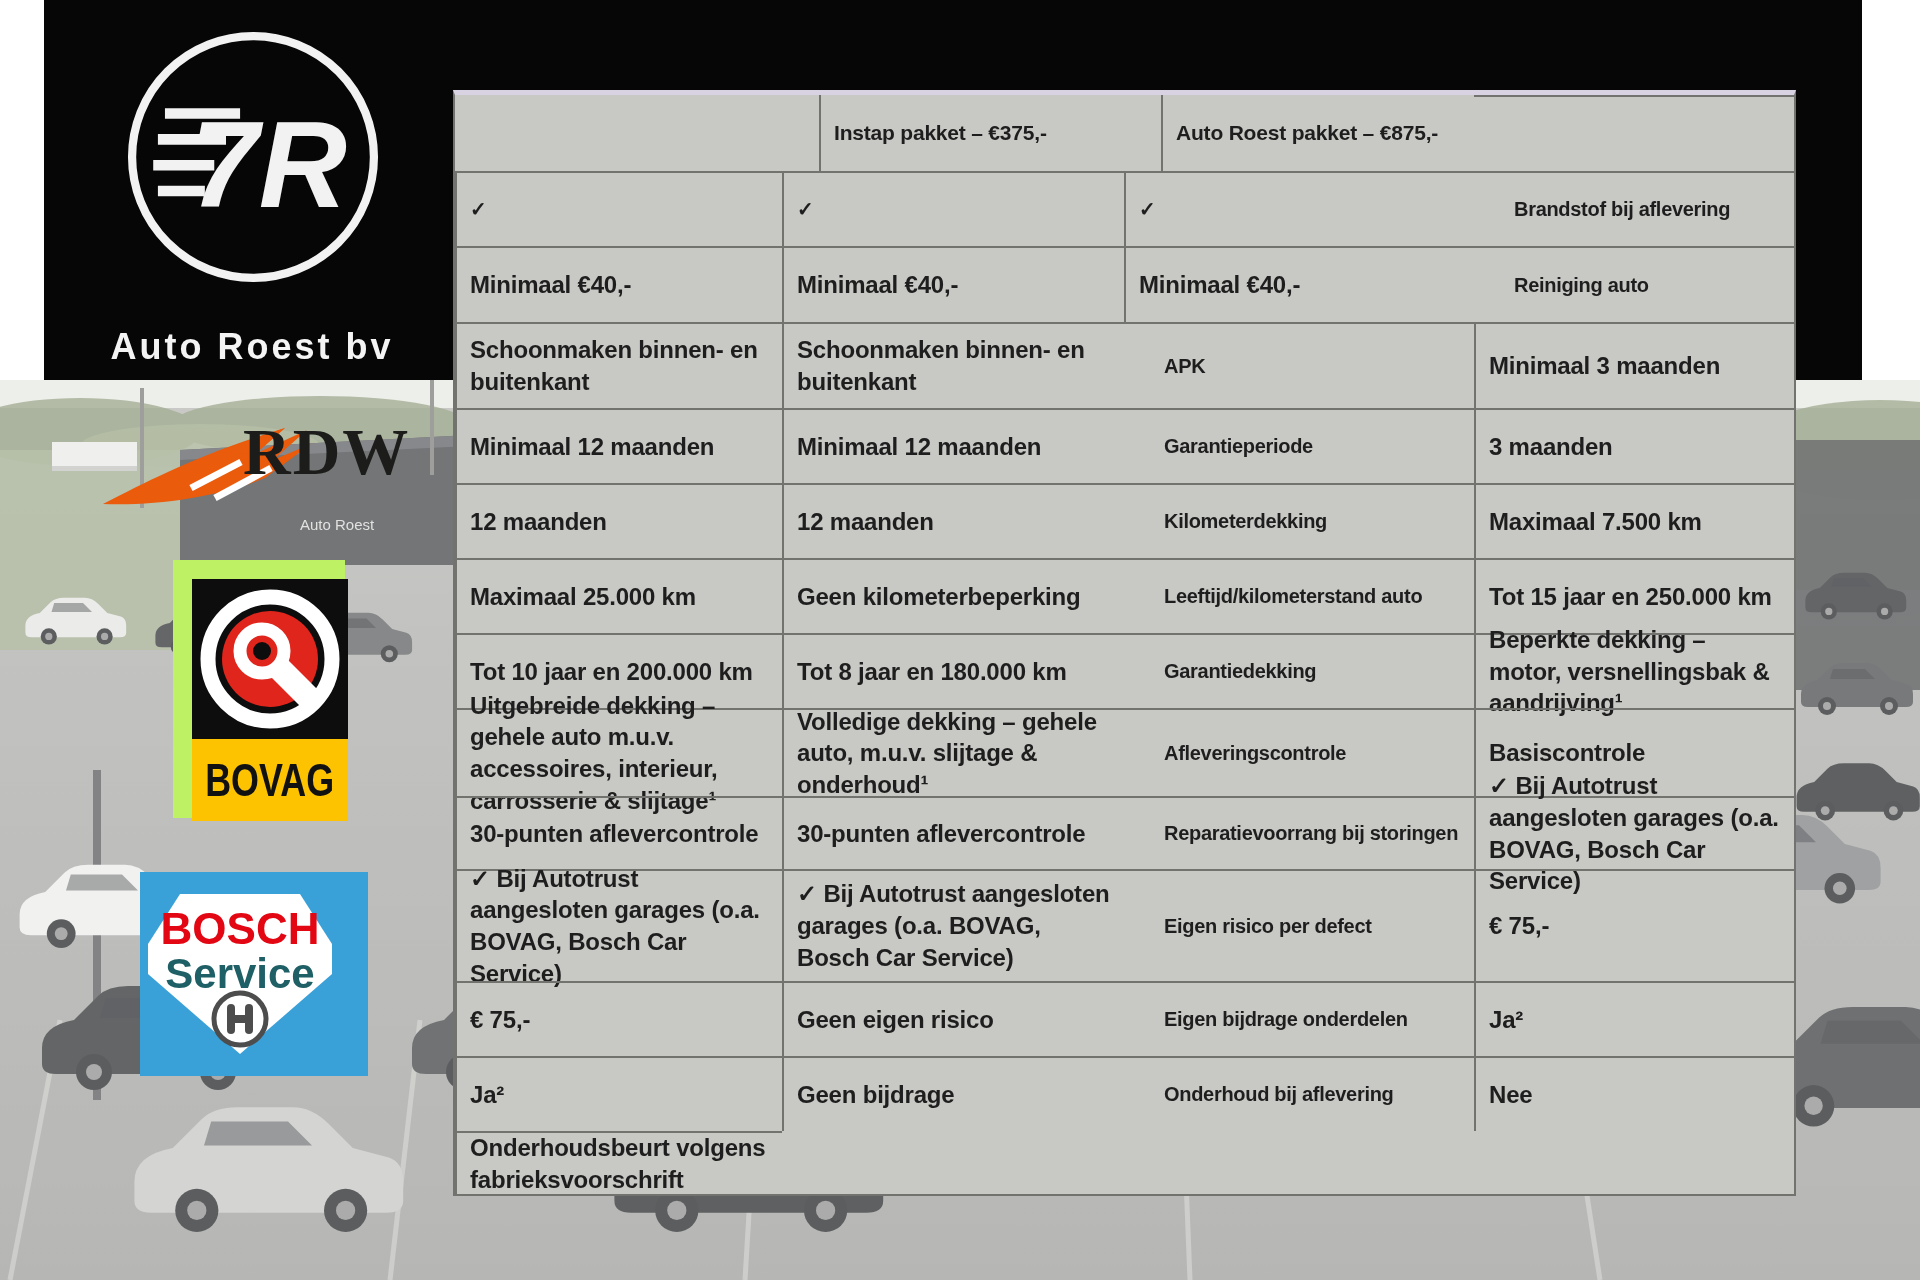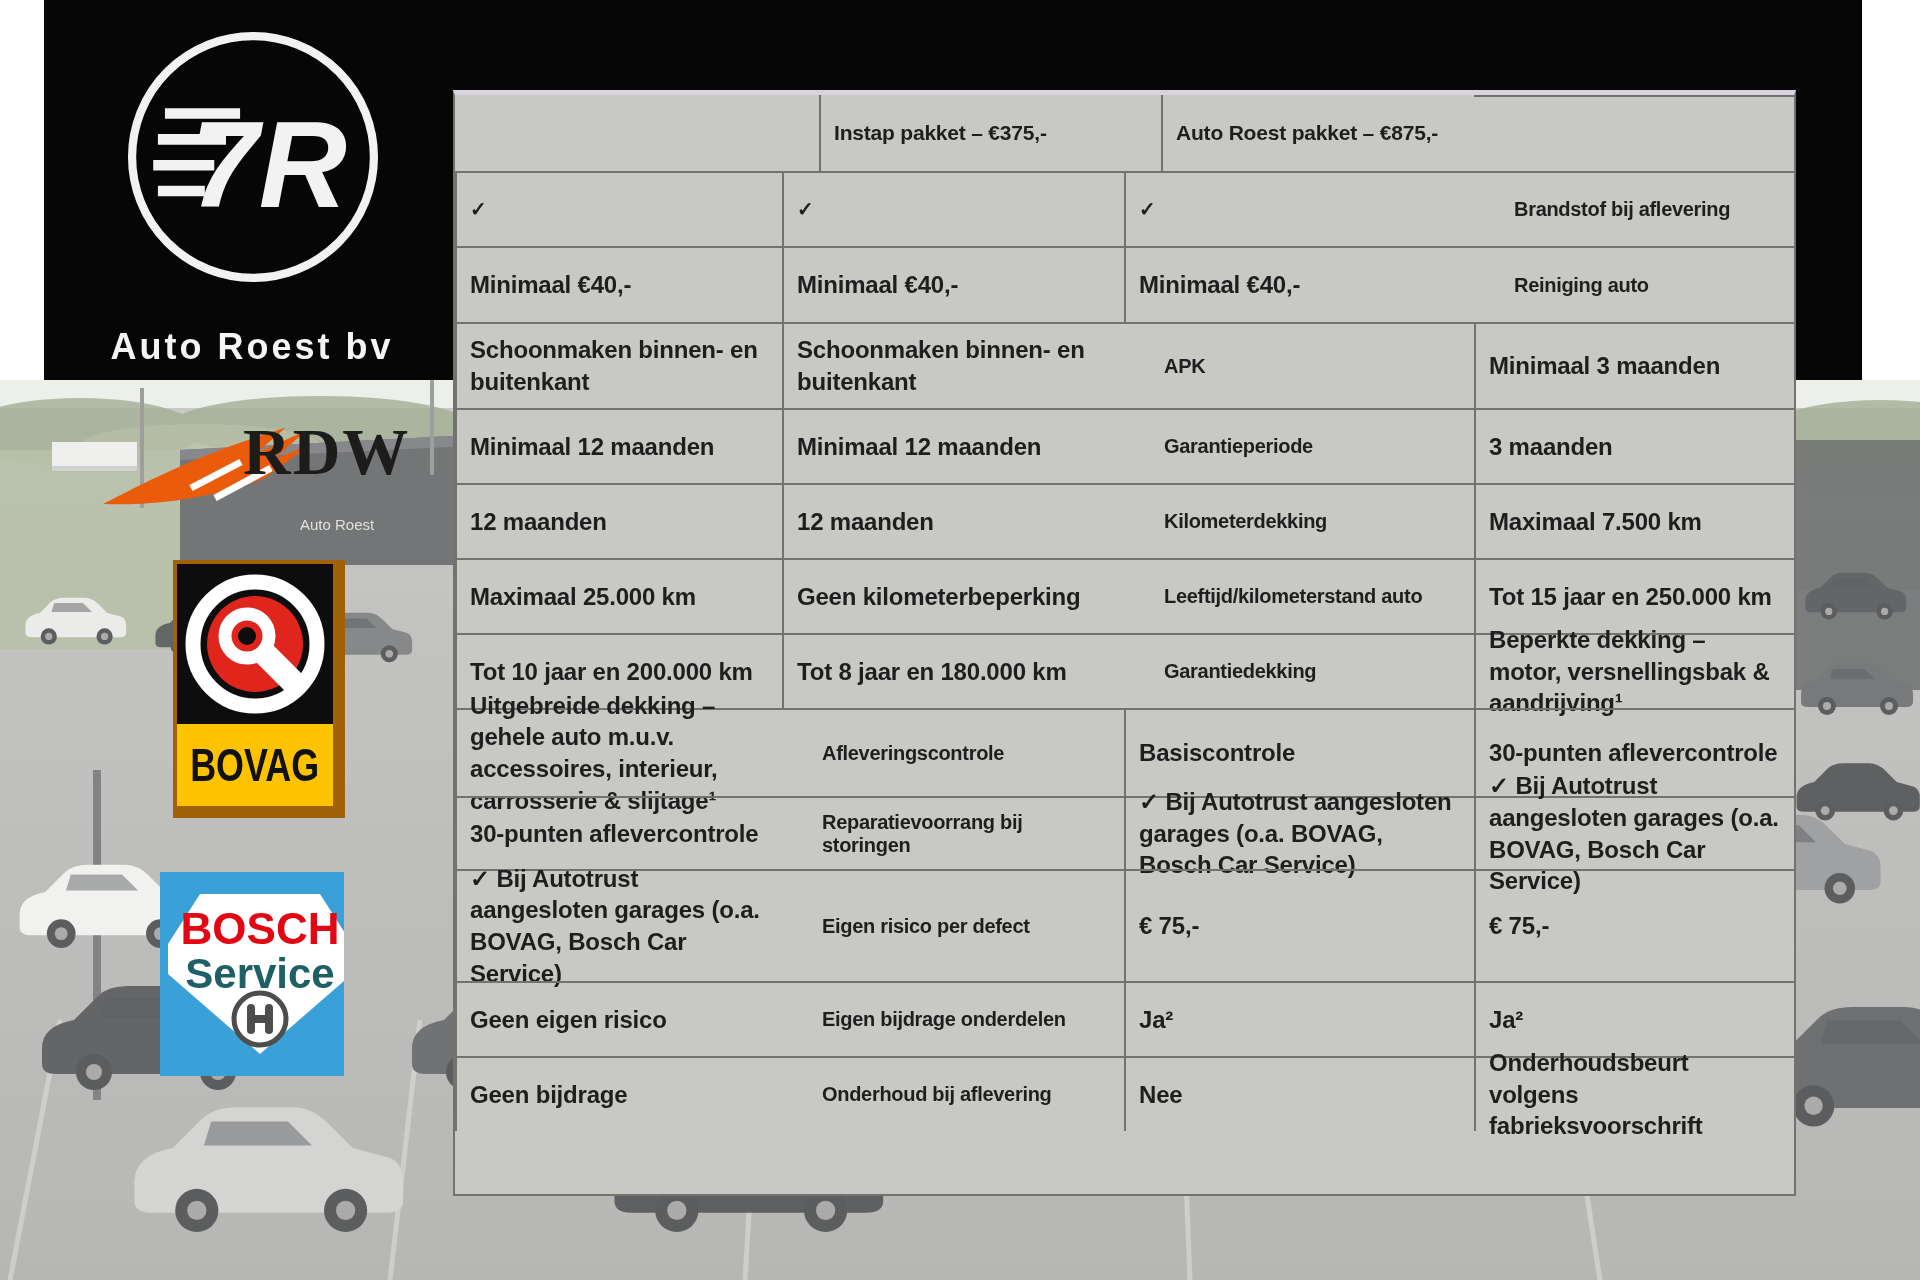--- a/index.html
+++ b/index.html
@@ -13,29 +13,29 @@
   .photo{position:absolute;left:0;top:380px;width:1920px;height:900px;}
   
   .ar-logo{position:absolute;left:118px;top:22px;width:270px;height:270px;}
   .ar-name{
     position:absolute;left:44px;top:326px;width:416px;text-align:center;
     color:#f4f4f4;font-size:36px;font-weight:bold;letter-spacing:3px;
   }
   
   .rdw{position:absolute;left:95px;top:402px;width:320px;height:115px;}
   
-  .bovag{position:absolute;left:173px;top:560px;width:172px;height:258px;background:#a16207;padding:4px;box-sizing:border-box;}
+  .bovag{position:absolute;left:173px;top:560px;width:172px;height:258px;background:#bef264;padding:19px;box-sizing:border-box;}
   .bovag-top{position:relative;width:156px;height:160px;background:#0d0d0d;overflow:hidden;}
   .bovag-bottom{width:156px;height:82px;background:#fdc300;display:flex;align-items:center;justify-content:center;}
   .bovag-word{
     font-weight:bold;font-size:46px;color:#111;transform:scaleX(0.78);
     letter-spacing:0px;
   }
   
-  .bosch{position:absolute;left:160px;top:872px;width:184px;height:204px;background:#3aa0d8;overflow:hidden;}
+  .bosch{position:absolute;left:140px;top:872px;width:228px;height:204px;background:#3aa0d8;overflow:hidden;}
   .bosch svg{position:absolute;left:0;top:0;}
   
   .pkg-table{
     position:absolute;left:453px;top:90px;width:1339px;
     display:grid;
     grid-template-columns:327px 342px 350px 320px;
     grid-template-rows:76px 75px 76px 86px 75px 75px 75px 75px 88px 73px 112px 75px 75px 63px;
     background:#c8c8c5;
     border:2px solid #72726f;border-top:5px solid #d8d2e3;
     box-sizing:content-box;
@@ -259,20 +259,21 @@
   <div class="cell val bt bl">Geen kilometerbeperking</div>
 
   <div class="cell lab bt">Leeftijd/kilometerstand auto</div>
   <div class="cell val bt bl">Tot 15 jaar en 250.000 km</div>
   <div class="cell val bt bl">Tot 10 jaar en 200.000 km</div>
   <div class="cell val bt bl">Tot 8 jaar en 180.000 km</div>
 
   <div class="cell lab bt">Garantiedekking</div>
   <div class="cell val bt bl">Beperkte dekking – motor, versnellingsbak &amp; aandrijving¹</div>
   <div class="cell val bt bl">Uitgebreide dekking – gehele auto m.u.v. accessoires, interieur, carrosserie &amp; slijtage¹</div>
+  <div class="cell val bt bl">Volledige dekking – gehele auto, m.u.v. slijtage &amp; onderhoud¹</div>
 
   <div class="cell lab bt">Afleveringscontrole</div>
   <div class="cell val bt bl">Basiscontrole</div>
   <div class="cell val bt bl">30-punten aflevercontrole</div>
   <div class="cell val bt bl">30-punten aflevercontrole</div>
 
   <div class="cell lab bt">Reparatievoorrang bij storingen</div>
   <div class="cell val bt bl">✓ Bij Autotrust aangesloten garages (o.a. BOVAG, Bosch Car Service)</div>
   <div class="cell val bt bl">✓ Bij Autotrust aangesloten garages (o.a. BOVAG, Bosch Car Service)</div>
   <div class="cell val bt bl">✓ Bij Autotrust aangesloten garages (o.a. BOVAG, Bosch Car Service)</div>

